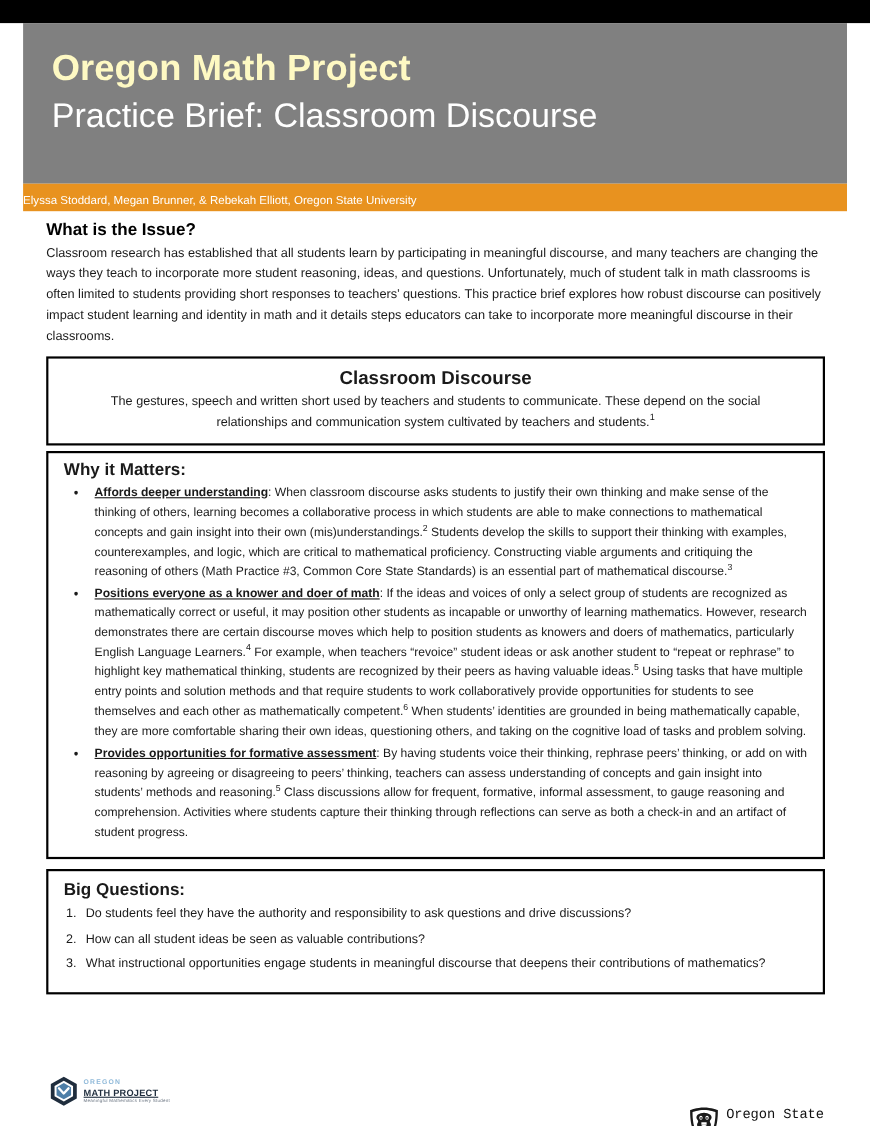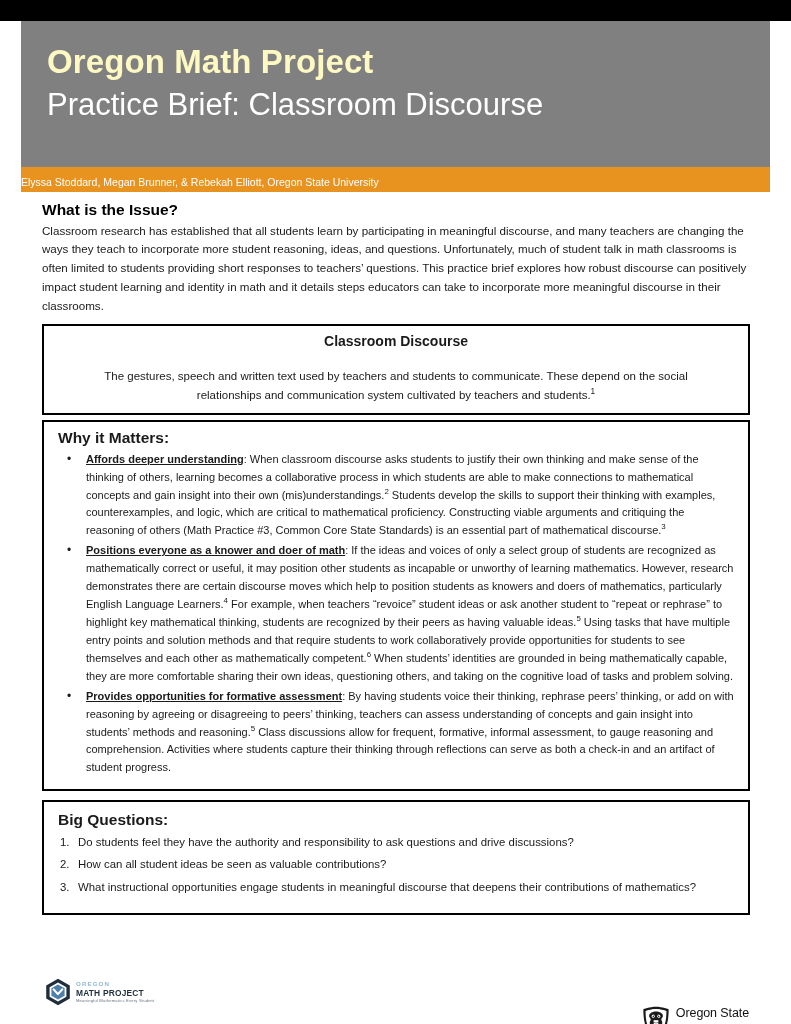--- a/index.html
+++ b/index.html
@@ -114,24 +114,24 @@
     margin: 0 20px 0 21px;
     background: #ffffff;
   }
 
   .box-discourse {
     margin-top: 8px;
     padding: 6px 14px 9px 14px;
     text-align: center;
   }
   .discourse-title {
-    font-size: 14px;
+    font-size: 17px;
     font-weight: bold;
     line-height: 1.4;
-    margin-bottom: 16px;
+    margin-bottom: 1px;
   }
   .discourse-def {
     font-size: 11.5px;
     line-height: 1.62;
     padding: 0 18px;
   }
 
   .box-matters {
     margin-top: 5px;
     padding: 6px 14px 10px 14px;
@@ -236,20 +236,21 @@
     font-weight: bold;
     display: block;
   }
   .omp-line2 {
     font-size: 8.4px;
     letter-spacing: 0.2px;
     color: #1f2d3d;
     font-weight: bold;
     display: block;
     margin-top: 1px;
+    text-decoration: underline;
   }
   .omp-line3 {
     font-size: 4.1px;
     letter-spacing: 0.2px;
     color: #6a7480;
     display: block;
     margin-top: 1.5px;
   }
 
   .osu-logo {
@@ -265,21 +266,21 @@
     height: 30px;
     flex: 0 0 auto;
   }
   .osu-text {
     line-height: 1.08;
     color: #111111;
   }
   .osu-line {
     display: block;
     font-size: 12.5px;
-    font-family: Liberation Sans, sans-serif;
+    font-family: Liberation Mono, monospace;
     letter-spacing: -0.1px;
     margin-top: 31px;
   }
 </style>
 </head>
 <body>
 
 <div class="page">
 
   <div class="top-bar"></div>
@@ -295,21 +296,21 @@
 
   <div class="body-area">
 
     <div class="section-pad">
       <div class="h-issue">What is the Issue?</div>
       <p class="intro-para">Classroom research has established that all students learn by participating in meaningful discourse, and many teachers are changing the ways they teach to incorporate more student reasoning, ideas, and questions. Unfortunately, much of student talk in math classrooms is often limited to students providing short responses to teachers’ questions. This practice brief explores how robust discourse can positively impact student learning and identity in math and it details steps educators can take to incorporate more meaningful discourse in their classrooms.</p>
     </div>
 
     <div class="box box-discourse">
       <div class="discourse-title">Classroom Discourse</div>
-      <div class="discourse-def"><span>The gestures, speech and written text used by teachers and students to communicate. These depend on the social relationships and communication system cultivated by teachers and students.</span><sup>1</sup></div>
+      <div class="discourse-def"><span>The gestures, speech and written short used by teachers and students to communicate. These depend on the social relationships and communication system cultivated by teachers and students.</span><sup>1</sup></div>
     </div>
 
     <div class="box box-matters">
       <div class="matters-title">Why it Matters:</div>
       <ul class="matters-list">
 
         <li><span class="lead-in">Affords deeper understanding</span><span>: When classroom discourse asks students to justify their own thinking and make sense of the thinking of others, learning becomes a collaborative process in which students are able to make connections to mathematical concepts and gain insight into their own (mis)understandings.</span><sup>2</sup><span> Students develop the skills to support their thinking with examples, counterexamples, and logic, which are critical to mathematical proficiency. Constructing viable arguments and critiquing the reasoning of others (Math Practice #3, Common Core State Standards) is an essential part of mathematical discourse.</span><sup>3</sup></li>
 
         <li><span class="lead-in">Positions everyone as a knower and doer of math</span><span>: If the ideas and voices of only a select group of students are recognized as mathematically correct or useful, it may position other students as incapable or unworthy of learning mathematics. However, research demonstrates there are certain discourse moves which help to position students as knowers and doers of mathematics, particularly English Language Learners.</span><sup>4</sup><span> For example, when teachers “revoice” student ideas or ask another student to “repeat or rephrase” to highlight key mathematical thinking, students are recognized by their peers as having valuable ideas.</span><sup>5</sup><span> Using tasks that have multiple entry points and solution methods and that require students to work collaboratively provide opportunities for students to see themselves and each other as mathematically competent.</span><sup>6</sup><span> When students’ identities are grounded in being mathematically capable, they are more comfortable sharing their own ideas, questioning others, and taking on the cognitive load of tasks and problem solving.</span></li>
 

